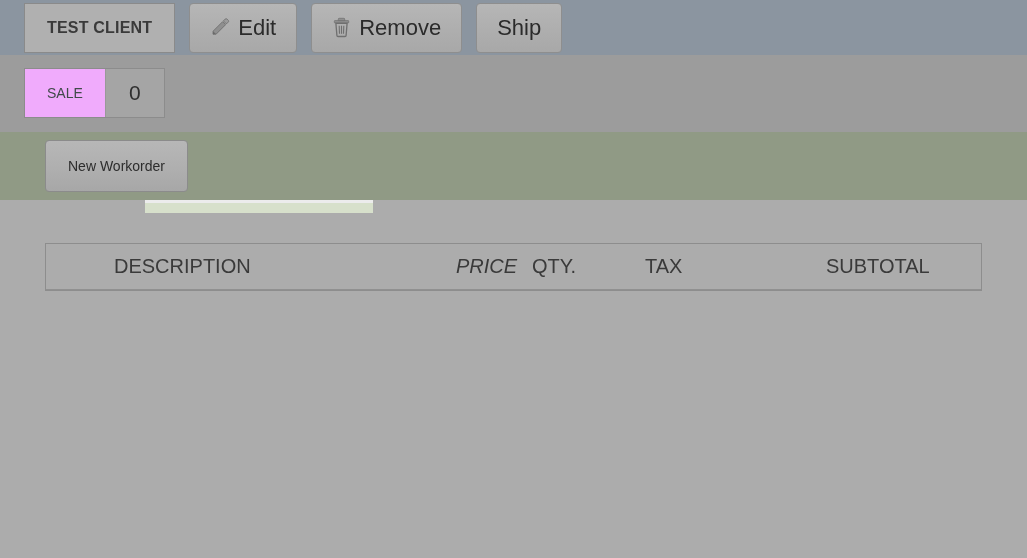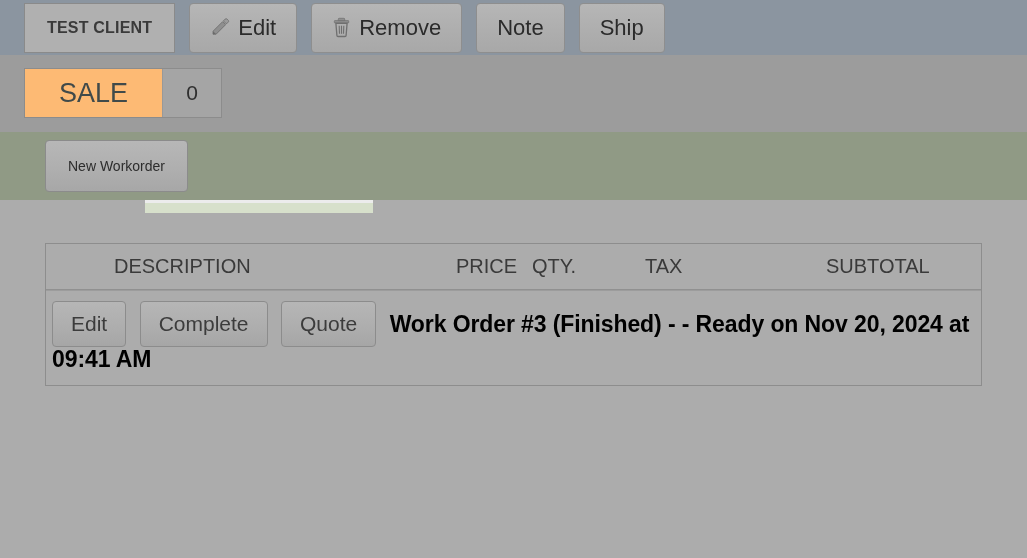--- a/index.html
+++ b/index.html
@@ -65,26 +65,26 @@
   }
   .tab-sale {
     margin-top: 13px;
     height: 50px;
     display: flex;
     align-items: stretch;
     border: 1px solid #8c8c8c;
     box-sizing: border-box;
   }
   .tab-sale-label {
-    background: #fdba74;
-    display: flex;
-    align-items: center;
-    justify-content: center;
-    padding: 0 34px;
-    font-size: 27px;
+    background: #f0abfc;
+    display: flex;
+    align-items: center;
+    justify-content: center;
+    padding: 0 22px;
+    font-size: 14px;
     color: #404a4a;
   }
   .tab-sale-count {
     background: #a5a5a5;
     display: flex;
     align-items: center;
     justify-content: center;
     width: 58px;
     font-size: 21px;
     color: #2f2f2f;
@@ -166,21 +166,21 @@
     display: flex;
     align-items: center;
     height: 46px;
     border-bottom: 1px solid #909090;
     font-size: 20px;
     color: #3a3a3a;
     box-sizing: border-box;
     position: relative;
   }
   .col-desc  { position: absolute; left: 68px; }
-  .col-price { position: absolute; left: 410px; }
+  .col-price { position: absolute; left: 410px; font-style: italic; }
   .col-qty   { position: absolute; left: 486px; }
   .col-tax   { position: absolute; left: 599px; }
   .col-sub   { position: absolute; left: 780px; }
 
   .wo-row {
     border-top: 1px solid #9c9c9c;
     padding: 10px 0 14px 0;
     box-sizing: border-box;
   }
   .wo-row:first-of-type { border-top: none; }
@@ -241,23 +241,20 @@
         <path d="M7.1 1.3 h4.8 a0.8 0.8 0 0 1 0.8 0.8 v1.5 h-6.4 v-1.5 a0.8 0.8 0 0 1 0.8 -0.8 z" fill="#8f8f8f" stroke="#6f6f6f" stroke-width="0.7"></path>
         <path d="M3.9 6.3 h11.2 l-1 12.2 a1.1 1.1 0 0 1 -1.1 1 h-7 a1.1 1.1 0 0 1 -1.1 -1 z" fill="none" stroke="#6f6f6f" stroke-width="1.3"></path>
         <line x1="7.2" y1="8.7" x2="7.5" y2="16.8" stroke="#6f6f6f" stroke-width="1.1"></line>
         <line x1="9.5" y1="8.7" x2="9.5" y2="16.8" stroke="#6f6f6f" stroke-width="1.1"></line>
         <line x1="11.8" y1="8.7" x2="11.5" y2="16.8" stroke="#6f6f6f" stroke-width="1.1"></line>
       </svg>
     </span>
     <span>Remove</span>
   </div>
 
-  <div class="tb-btn">
-    <span>Note</span>
-  </div>
 
   <div class="tb-btn">
     <span>Ship</span>
   </div>
 </div>
 
 <div class="tabstrip">
 
   <div class="tab-sale">
     <div class="tab-sale-label">SALE</div>
@@ -282,24 +279,16 @@
   <div class="wo-panel">
 
     <div class="wo-head">
       <span class="col-desc">DESCRIPTION</span>
       <span class="col-price">PRICE</span>
       <span class="col-qty">QTY.</span>
       <span class="col-tax">TAX</span>
       <span class="col-sub">SUBTOTAL</span>
     </div>
 
-    <div class="wo-row">
-      <div class="wo-row-inner">
-        <span class="row-btn">Edit</span>
-        <span class="row-btn">Complete</span>
-        <span class="row-btn">Quote</span>
-        <span class="wo-title">Work Order #3 (Finished) - - Ready on Nov 20, 2024 at 09:41 AM</span>
-      </div>
-    </div>
 
 
   </div>
 </div>
 
 </body></html>

